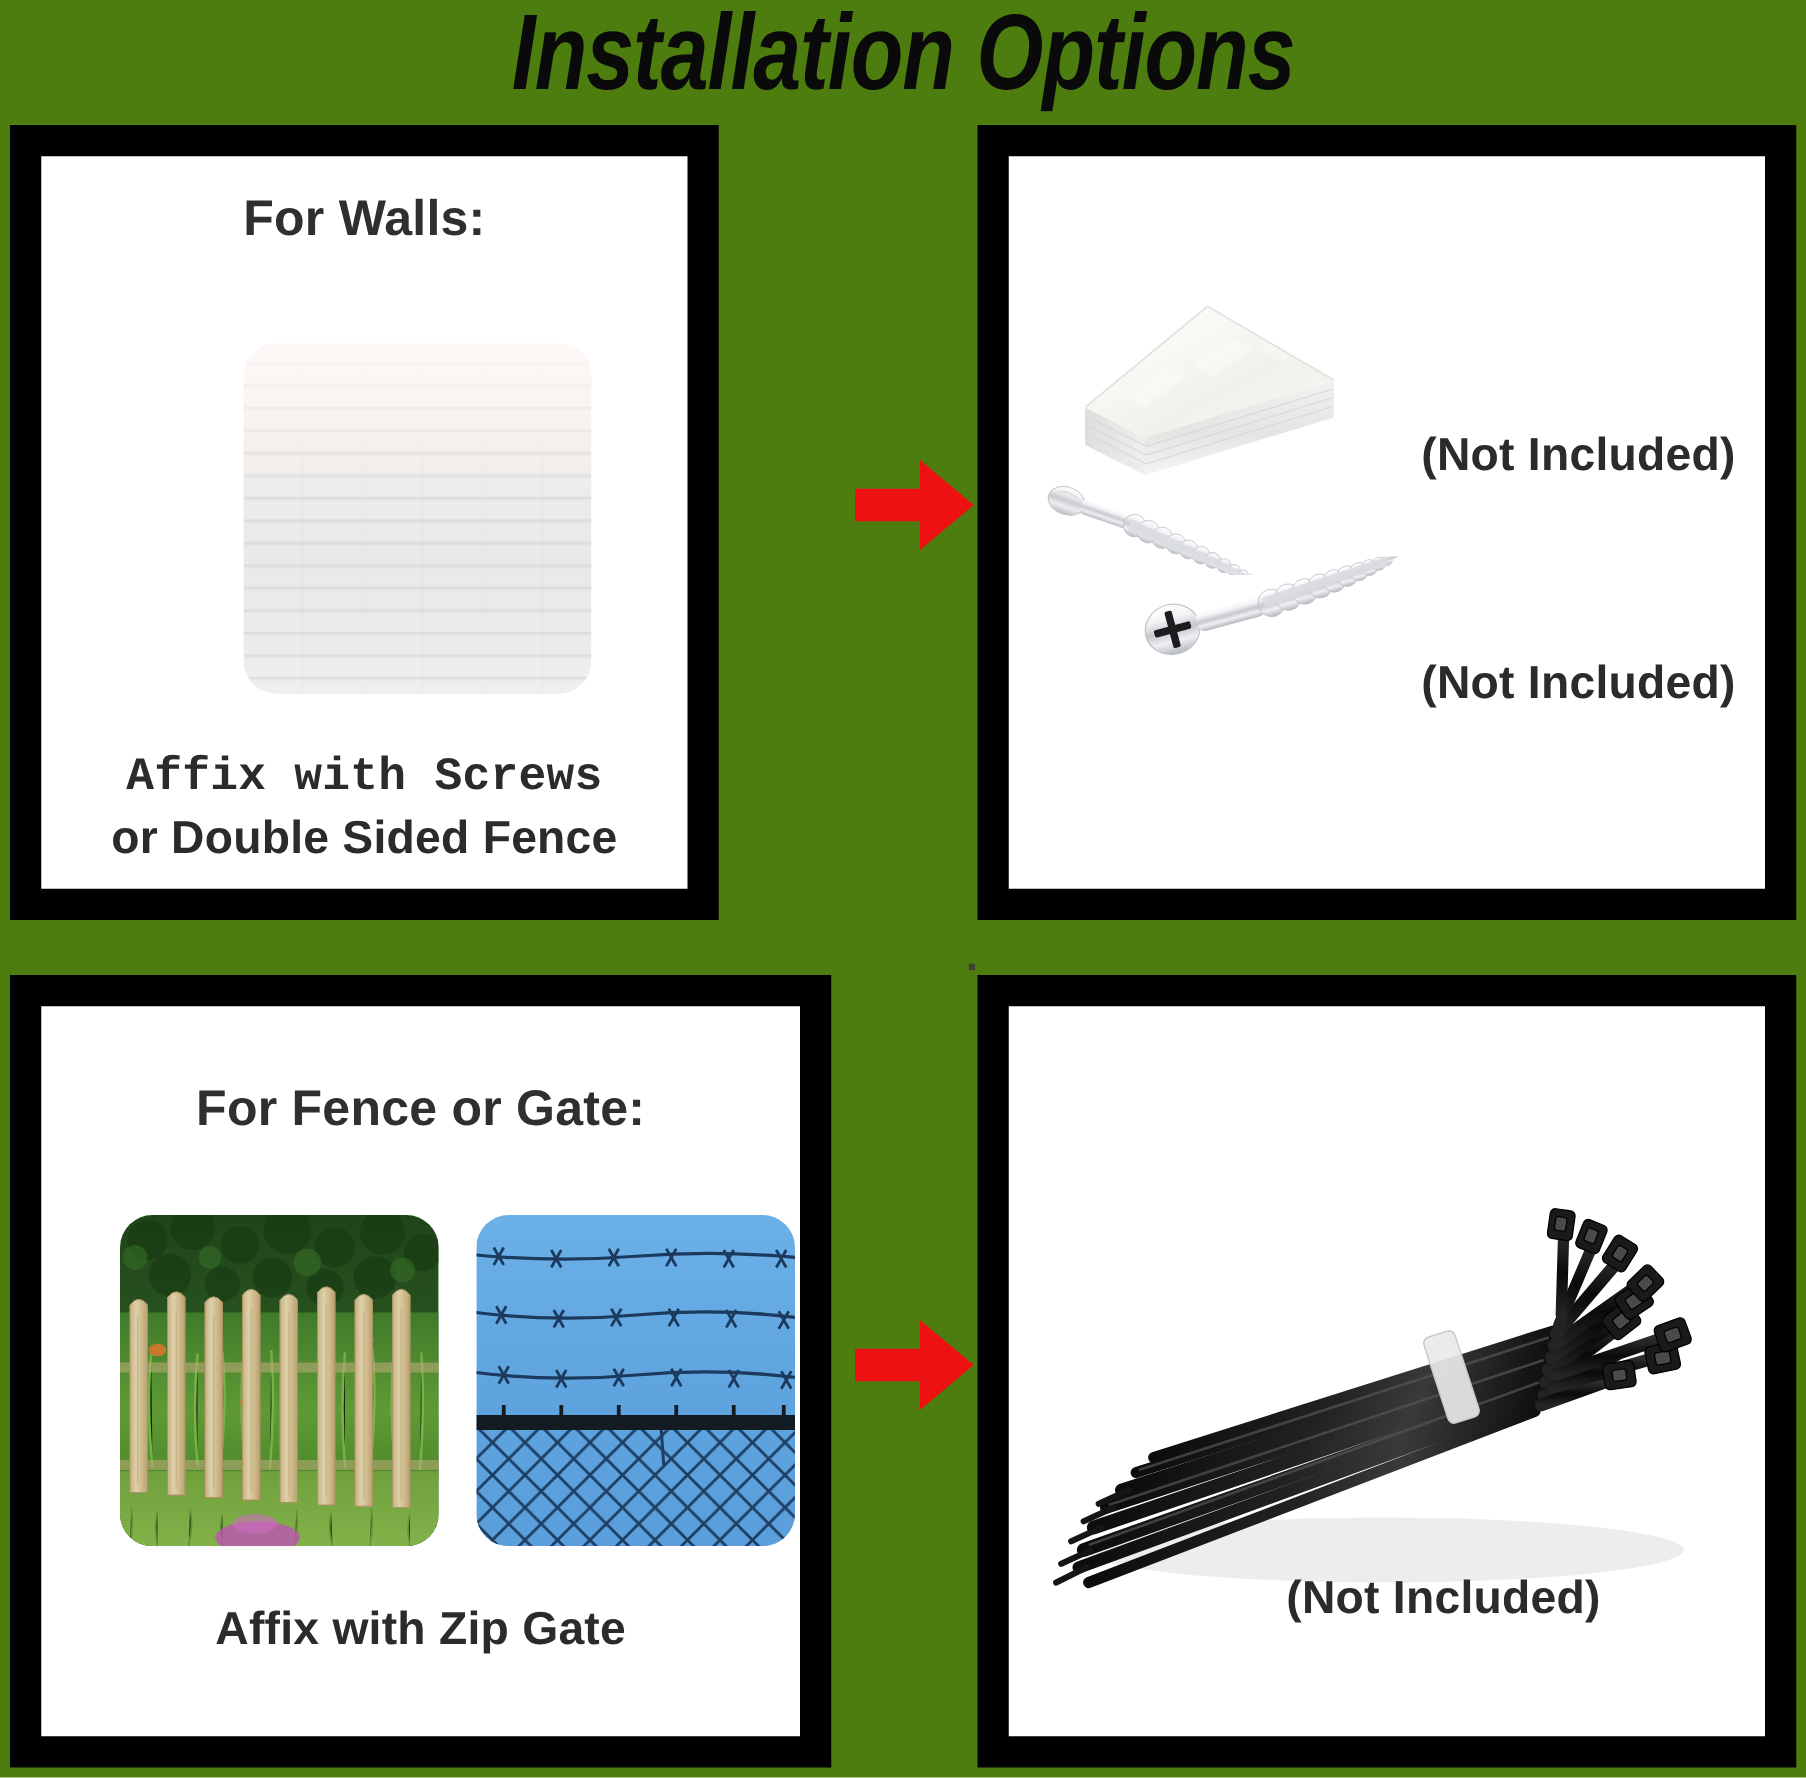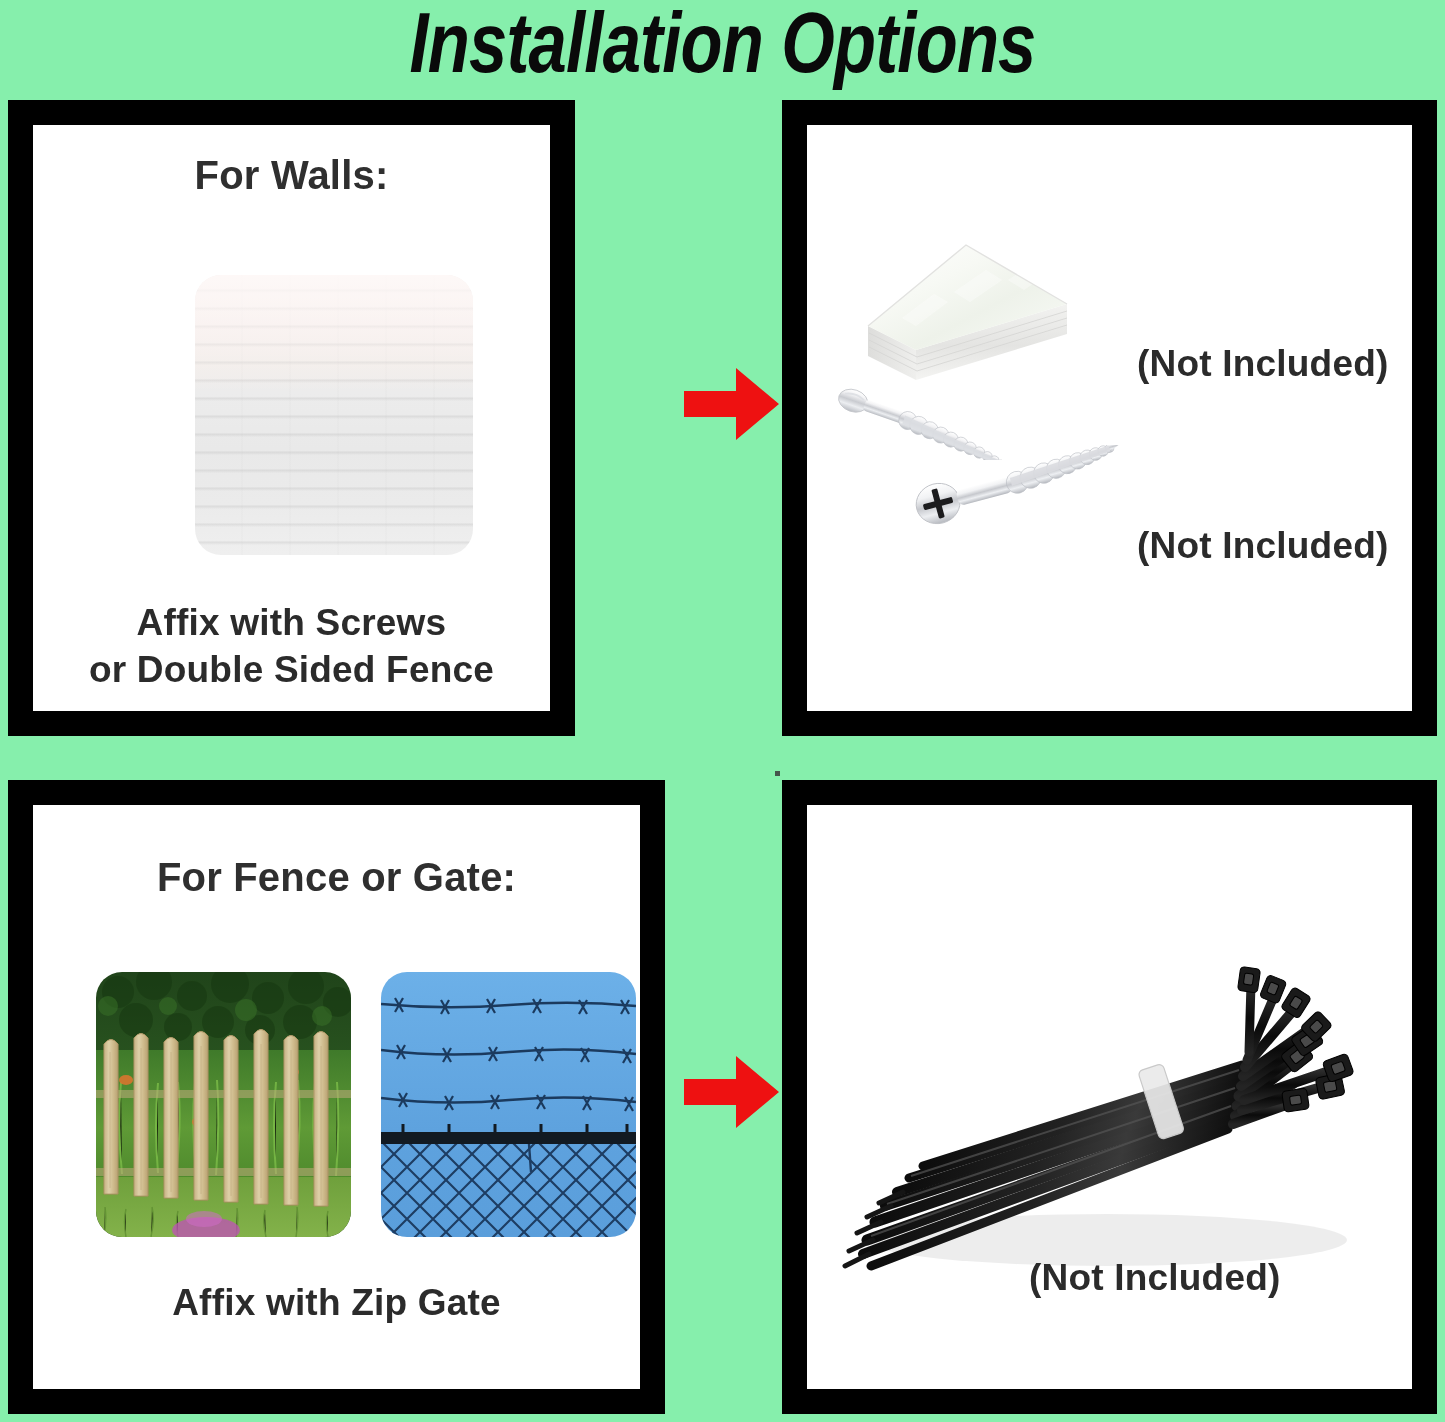--- a/index.html
+++ b/index.html
@@ -8,21 +8,21 @@
     padding: 0;
     background: #ffffff;
   }
   body {
     font-family: "Liberation Sans", "DejaVu Sans", sans-serif;
   }
   #page {
     position: relative;
     width: 1445px;
     height: 1422px;
-    background: #86efac;
+    background: #4d7c0f;
     overflow: hidden;
   }
 
   
   #title {
     position: absolute;
     left: 0;
     top: -6px;
     width: 1445px;
     text-align: center;
@@ -207,21 +207,21 @@
     <div class="panel-inner">
 
       <div class="panel-heading" style="top:28px;">For Walls:</div>
 
       <div id="wall-swatch">
         <div class="brick-lines"></div>
         <div class="brick-mortar"></div>
         <div class="brick-top-fade"></div>
       </div>
 
-      <div class="caption" style="top:474px;">Affix with Screws</div>
+      <div class="caption" style="top:474px;font-family:Liberation Mono, monospace;">Affix with Screws</div>
       <div class="caption" style="top:521px;">or Double Sided Fence</div>
     </div>
   </div>
 
   <div class="arrow" style="left:684px; top:368px;">
     <svg viewBox="0 0 95 72" width="95" height="72" aria-hidden="true">
       <polygon points="0,23 52,23 52,0 95,36 52,72 52,49 0,49" fill="#EE1111"></polygon>
     </svg>
   </div>
 
@@ -350,21 +350,21 @@
         </svg>
       </div>
 
       <div class="not-included" style="left:330px; top:400px;">(Not Included)</div>
     </div>
   </div>
 
   <div class="panel" id="panel-fence">
     <div class="panel-inner">
 
-      <div class="panel-heading" style="top:50px;">For Fence or Gate:</div>
+      <div class="panel-heading" style="top:60px;">For Fence or Gate:</div>
 
       <div class="photo" id="photo-picket">
         <svg viewBox="0 0 255 265" width="255" height="265" preserveAspectRatio="none" aria-hidden="true">
           <defs>
             <linearGradient id="hedge" x1="0" y1="0" x2="0" y2="1">
               <stop offset="0%" stop-color="#20441a"></stop>
               <stop offset="55%" stop-color="#2d5c22"></stop>
               <stop offset="100%" stop-color="#193614"></stop>
             </linearGradient>
             <linearGradient id="foliage" x1="0" y1="0" x2="0" y2="1">

